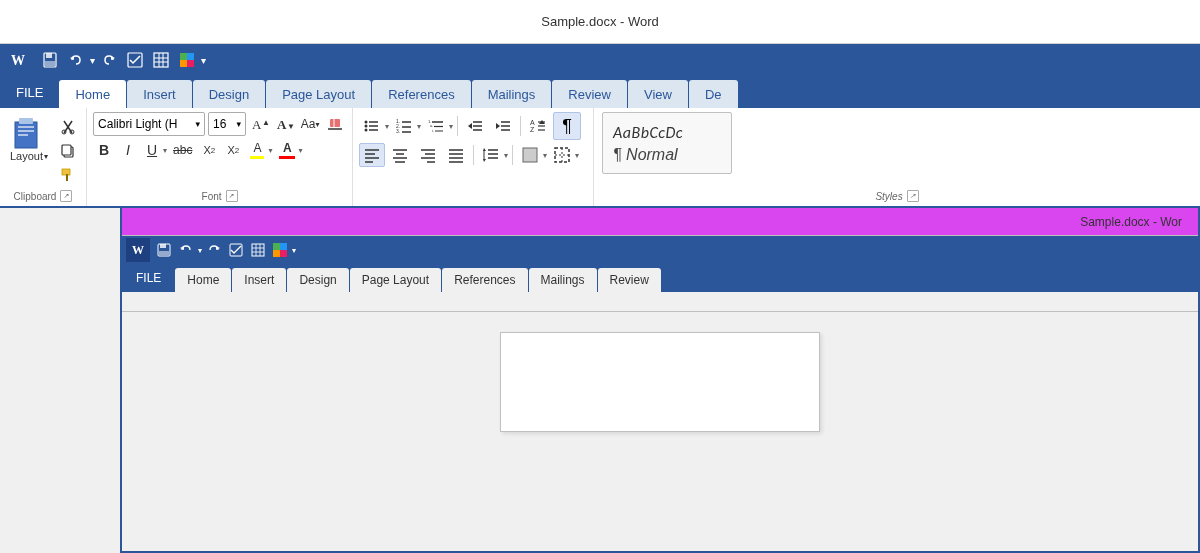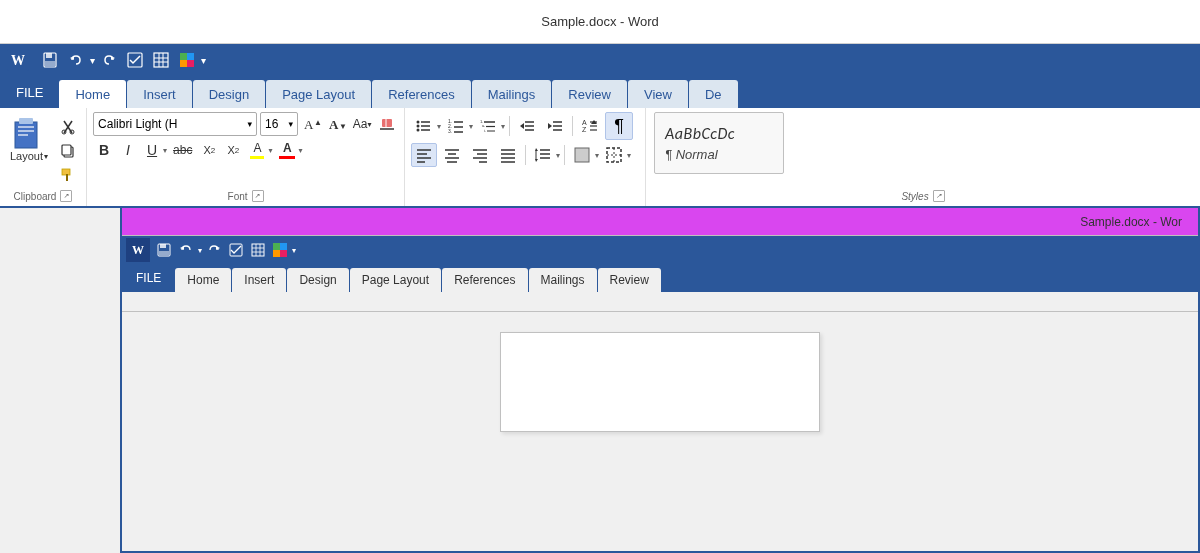--- a/index.html
+++ b/index.html
@@ -525,21 +525,21 @@
         <span>Clipboard</span>
         <span class="expand-arrow">↗</span>
       </div>
     </div>
 
     <div class="group-container">
       <div class="group-content" style="flex-direction:column; min-width:210px;">
 
         <div style="display:flex; align-items:center; gap:3px; margin-bottom:3px;">
 
-          <div class="select-field" style="width:164px;">
+          <div class="select-field" style="width:112px;">
             <span style="font-size:12px;">Calibri Light (H</span>
             <span style="font-size:9px;">▾</span>
           </div>
 
           <div class="select-field" style="width:38px;">
             <span style="font-size:12px;">16</span>
             <span style="font-size:9px;">▾</span>
           </div>
 
           <div class="size-btn" style="font-size:15px; font-weight:normal;">
@@ -766,21 +766,21 @@
             <div style="font-size:8px; color:#666; cursor:pointer;">▾</div>
           </div>
         </div>
       </div>
     </div>
 
     <div class="group-container" style="border-right:none; flex:1;font-style:italic;">
       <div class="group-content" style="align-items:flex-start; padding:4px 8px;">
         <div style="border:1px solid #c0c0c0; padding:6px 10px; min-width:130px; min-height:62px; display:flex; flex-direction:column; justify-content:center; cursor:pointer; border-radius:2px; background:#f8f8f8;">
           <div style="font-size:16px; color:#333; font-family:Calibri,sans-serif; letter-spacing:0.5px;">AaBbCcDc</div>
-          <div style="font-size:13px; color:#444; margin-top:4px;">¶ Normal</div>
+          <div style="font-size:16px; color:#444; margin-top:4px;">¶ Normal</div>
         </div>
       </div>
       <div class="group-footer">
         <span>Styles</span>
         <span class="expand-arrow">↗</span>
       </div>
     </div>
 
   </div>
 

